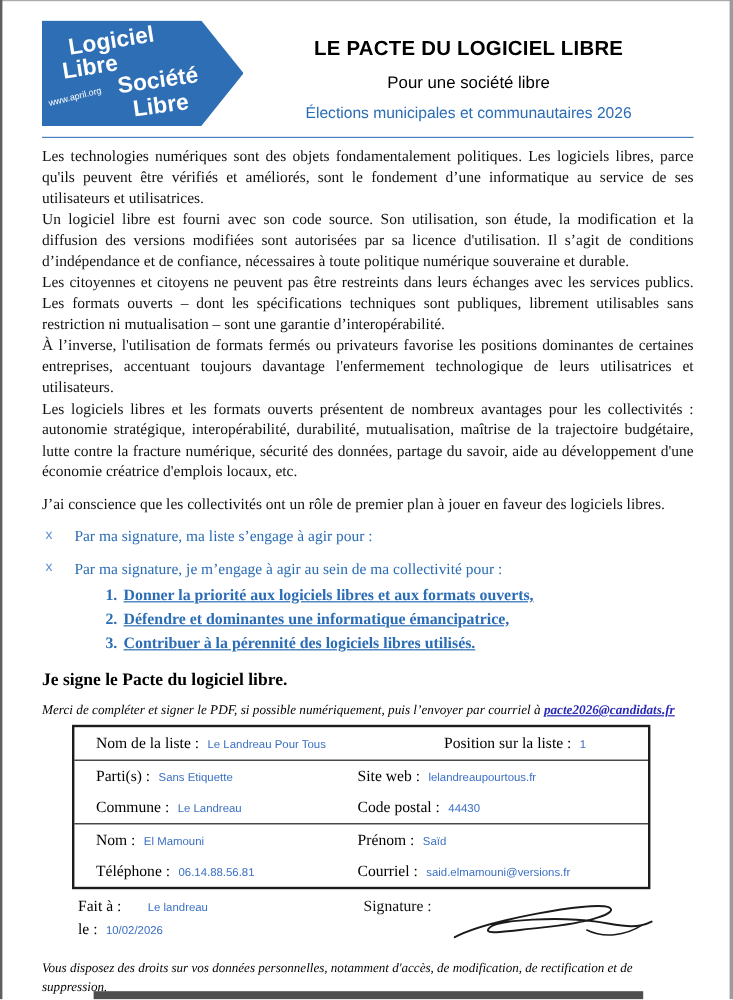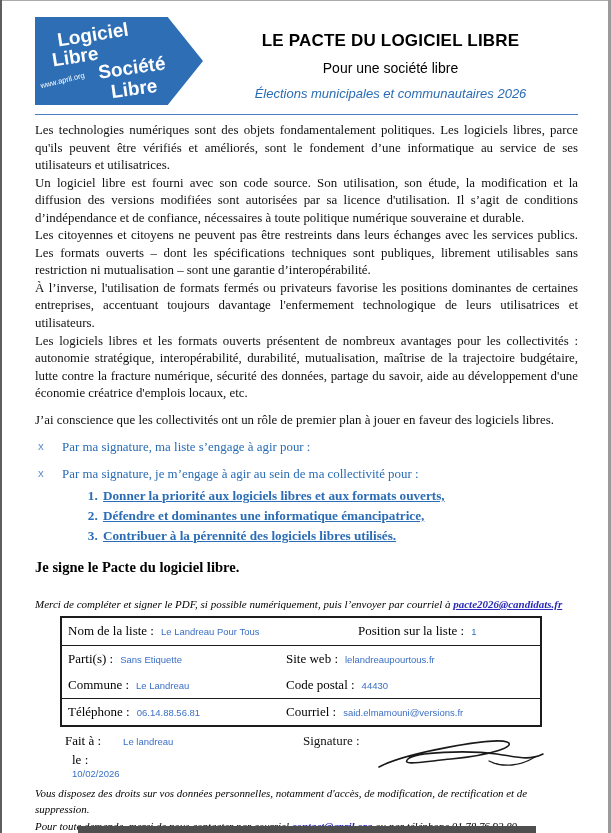--- a/index.html
+++ b/index.html
@@ -20,55 +20,55 @@
   .logo span{position:absolute;color:#fff;font-family:"Liberation Sans",sans-serif;
              font-weight:bold;white-space:nowrap;}
   .logo .w1{left:22px;top:7px;font-size:19px;transform:rotate(-9deg);}
   .logo .w2{left:17px;top:29px;font-size:19px;transform:rotate(-9deg);}
   .logo .w3{left:63px;top:40px;font-size:19px;transform:rotate(-8deg);}
   .logo .w4{left:76px;top:61px;font-size:19px;transform:rotate(-8deg);}
   .logo .url{left:5px;top:59px;font-size:7.5px;font-weight:normal;transform:rotate(-14deg);}
   .titleblock{flex:1;text-align:center;padding-top:21px;font-family:"Liberation Sans",sans-serif;}
   .doc-title{font-size:17px;font-weight:bold;letter-spacing:.2px;color:#000;}
   .doc-subtitle{font-size:14px;margin-top:9px;color:#000;}
-  .doc-election{font-size:13px;font-style:italic;margin-top:10px;}
+  .doc-election{font-size:13px;margin-top:10px;}
   .blue-rule{height:0;border-bottom:1.5px solid #4a7fc0;margin-top:9px;}
 
   
   .bodytext{margin-top:7px;font-size:12.9px;line-height:1.36;text-align:justify;}
   .bodytext p{margin:0;}
   .bodytext p.gap{margin-top:9px;}
 
   .pledge{display:flex;margin-top:10px;font-size:12.9px;line-height:1.3;}
   .pledge .mark{flex:none;width:24px;padding-left:3px;font-family:"Liberation Sans",sans-serif;
                 font-size:11.5px;}
   ol.engagements{margin:5px 0 0 0;padding-left:66px;font-weight:bold;font-size:13.2px;}
   ol.engagements li{margin-top:4px;padding-left:2px;text-decoration:underline;}
 
   .sign-heading{margin-top:15px;font-size:14.6px;font-weight:bold;color:#000;}
-  .instruction{margin-top:22px;font-size:11px;font-style:italic;color:#000;}
+  .instruction{margin-top:10px;font-size:11px;font-style:italic;color:#000;}
   .instruction a{font-weight:bold;}
   a.maillink{text-decoration:underline;cursor:pointer;}
 
   
   .formbox{margin:6px 0 0 25px;width:478px;border:2px solid #1c1c1c;background:#fff;}
-  .fsection{border-top:1.5px solid #1c1c1c;}
+  .fsection{border-top:1.5px solid #1c1c1c;padding-left:12px;}
   .fsection:first-child{border-top:none;}
   .frow{display:flex;align-items:center;height:26px;padding:0 0 0 6px;}
   .frow.tall{height:27px;}
   .fcell{display:flex;align-items:baseline;}
   .fcell.left{width:218px;flex:none;}
   .fcell.right{flex:1;}
   .fcell.right.indent{padding-left:72px;}
   .flabel{font-size:13px;color:#000;}
   .fvalue{margin-left:7px;font-family:"Liberation Sans",sans-serif;font-size:9.5px;}
 
   .sigarea{position:relative;height:52px;margin-top:4px;}
   .fait{position:absolute;left:30px;top:2px;gap:15px;}
-  .ledate{position:absolute;left:30px;top:21px;flex-direction:column;}
+  .ledate{position:absolute;left:30px;top:21px;}
   .sig-label{position:absolute;left:268px;top:2px;font-size:13px;}
   .sig-svg{position:absolute;left:336px;top:-2px;}
 
   .footer{margin-top:2px;font-size:10.9px;font-style:italic;line-height:1.5;color:#000;}
 </style>
 </head>
 <body>
 
 <div class="page">
   <div class="edge-top"></div>
@@ -152,20 +152,30 @@
           </div>
           <div class="fcell right">
             <span class="flabel">Code postal :</span>
             <span class="fvalue" style="color:#3a6fc4;">44430</span>
           </div>
         </div>
       </div>
       <div class="fsection">
         <div class="frow">
           <div class="fcell left">
+            <span class="flabel">Nom :</span>
+            <span class="fvalue" style="color:#3a6fc4;">El Mamouni</span>
+          </div>
+          <div class="fcell right">
+            <span class="flabel">Prénom :</span>
+            <span class="fvalue" style="color:#3a6fc4;">Saïd</span>
+          </div>
+        </div>
+        <div class="frow">
+          <div class="fcell left">
             <span class="flabel">Téléphone :</span>
             <span class="fvalue" style="color:#3a6fc4;">06.14.88.56.81</span>
           </div>
           <div class="fcell right">
             <span class="flabel">Courriel :</span>
             <span class="fvalue" style="color:#3a6fc4;">said.elmamouni@versions.fr</span>
           </div>
         </div>
       </div>
     </div>

